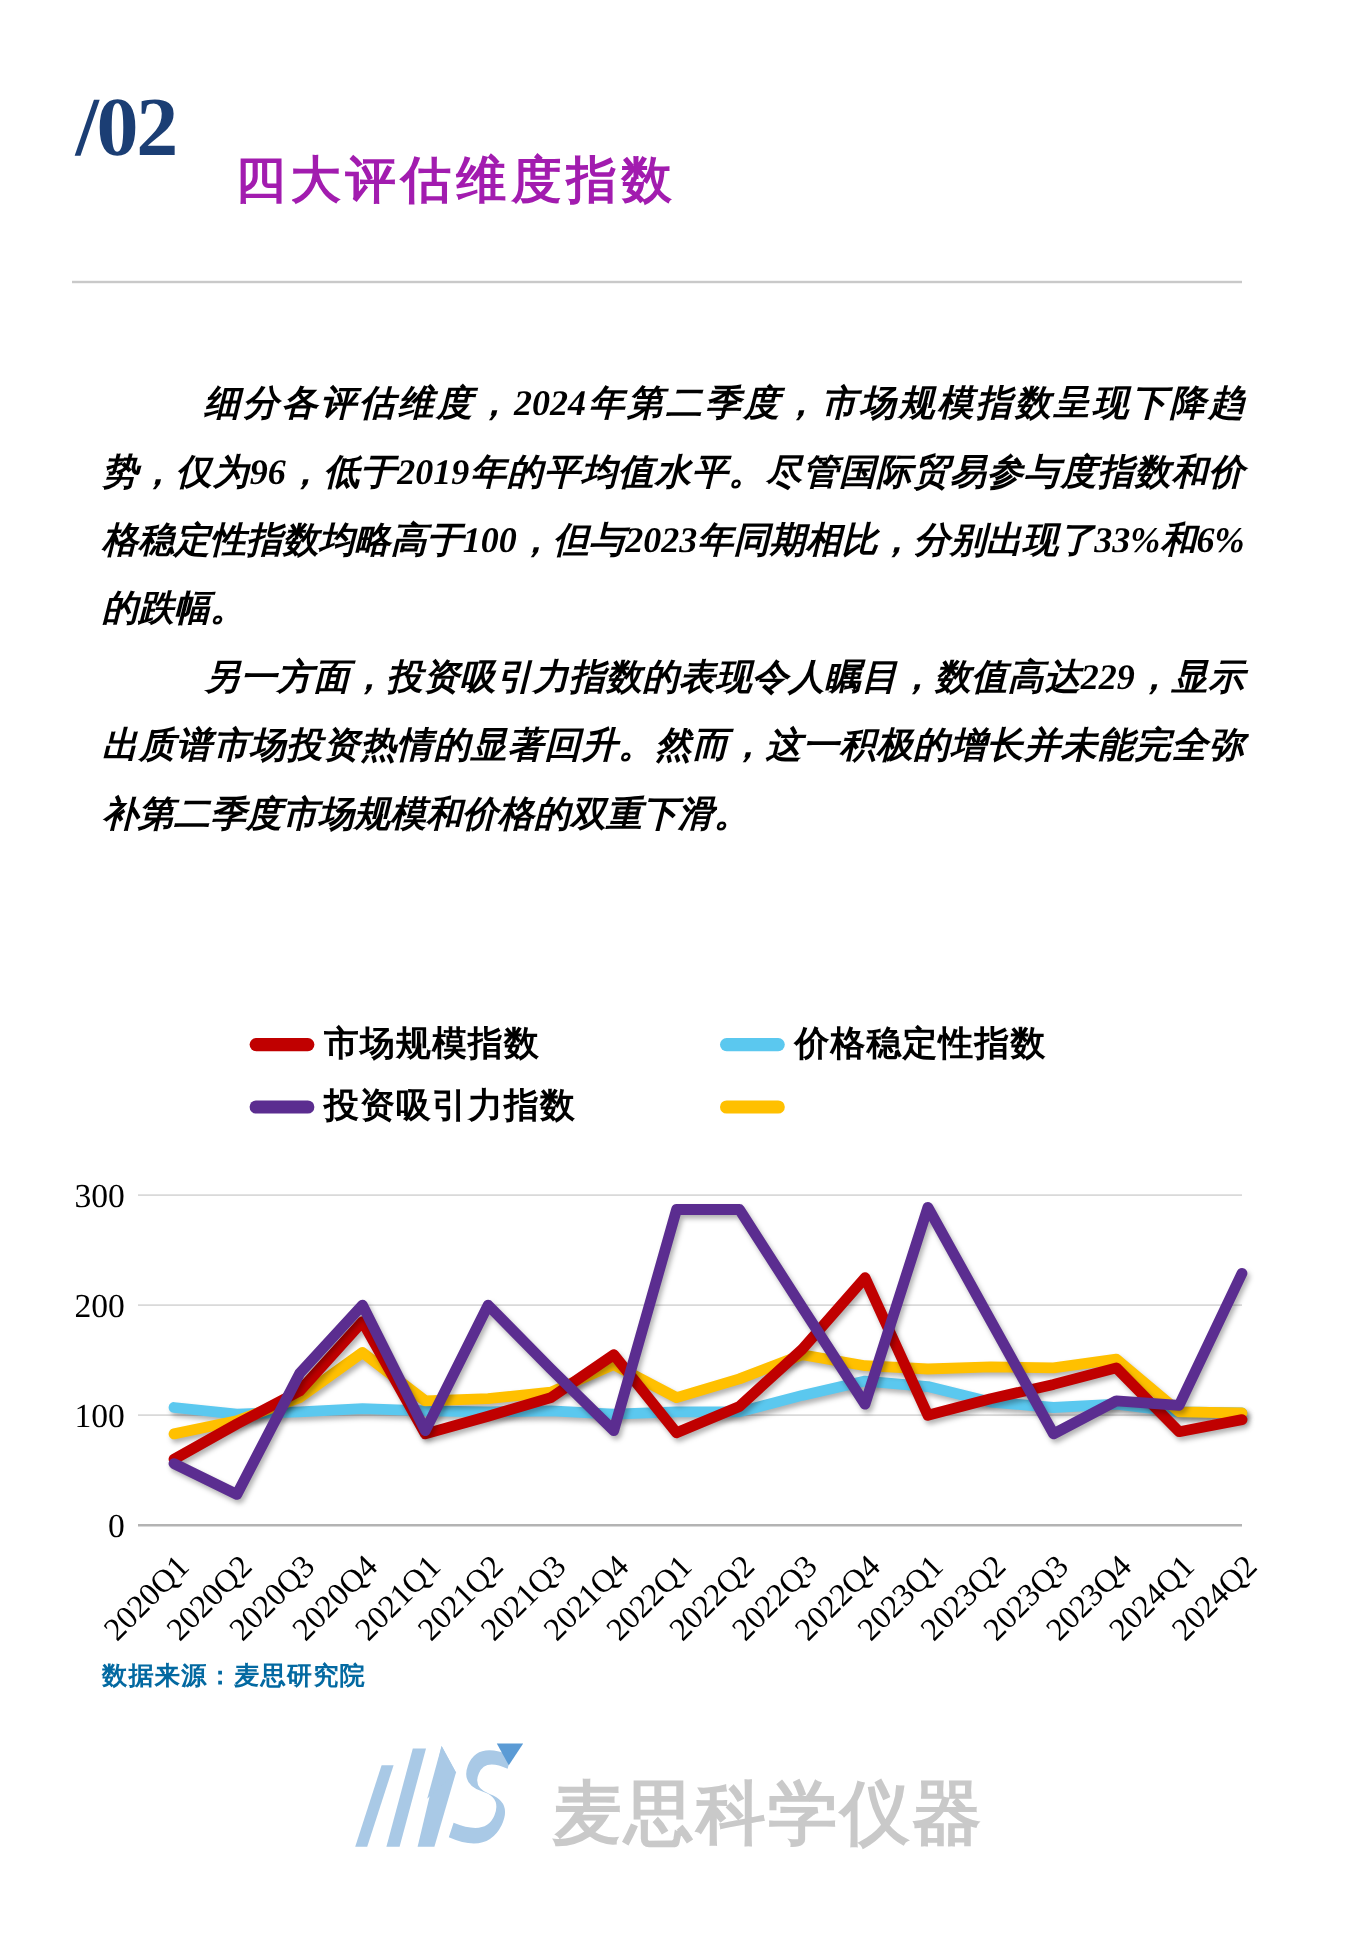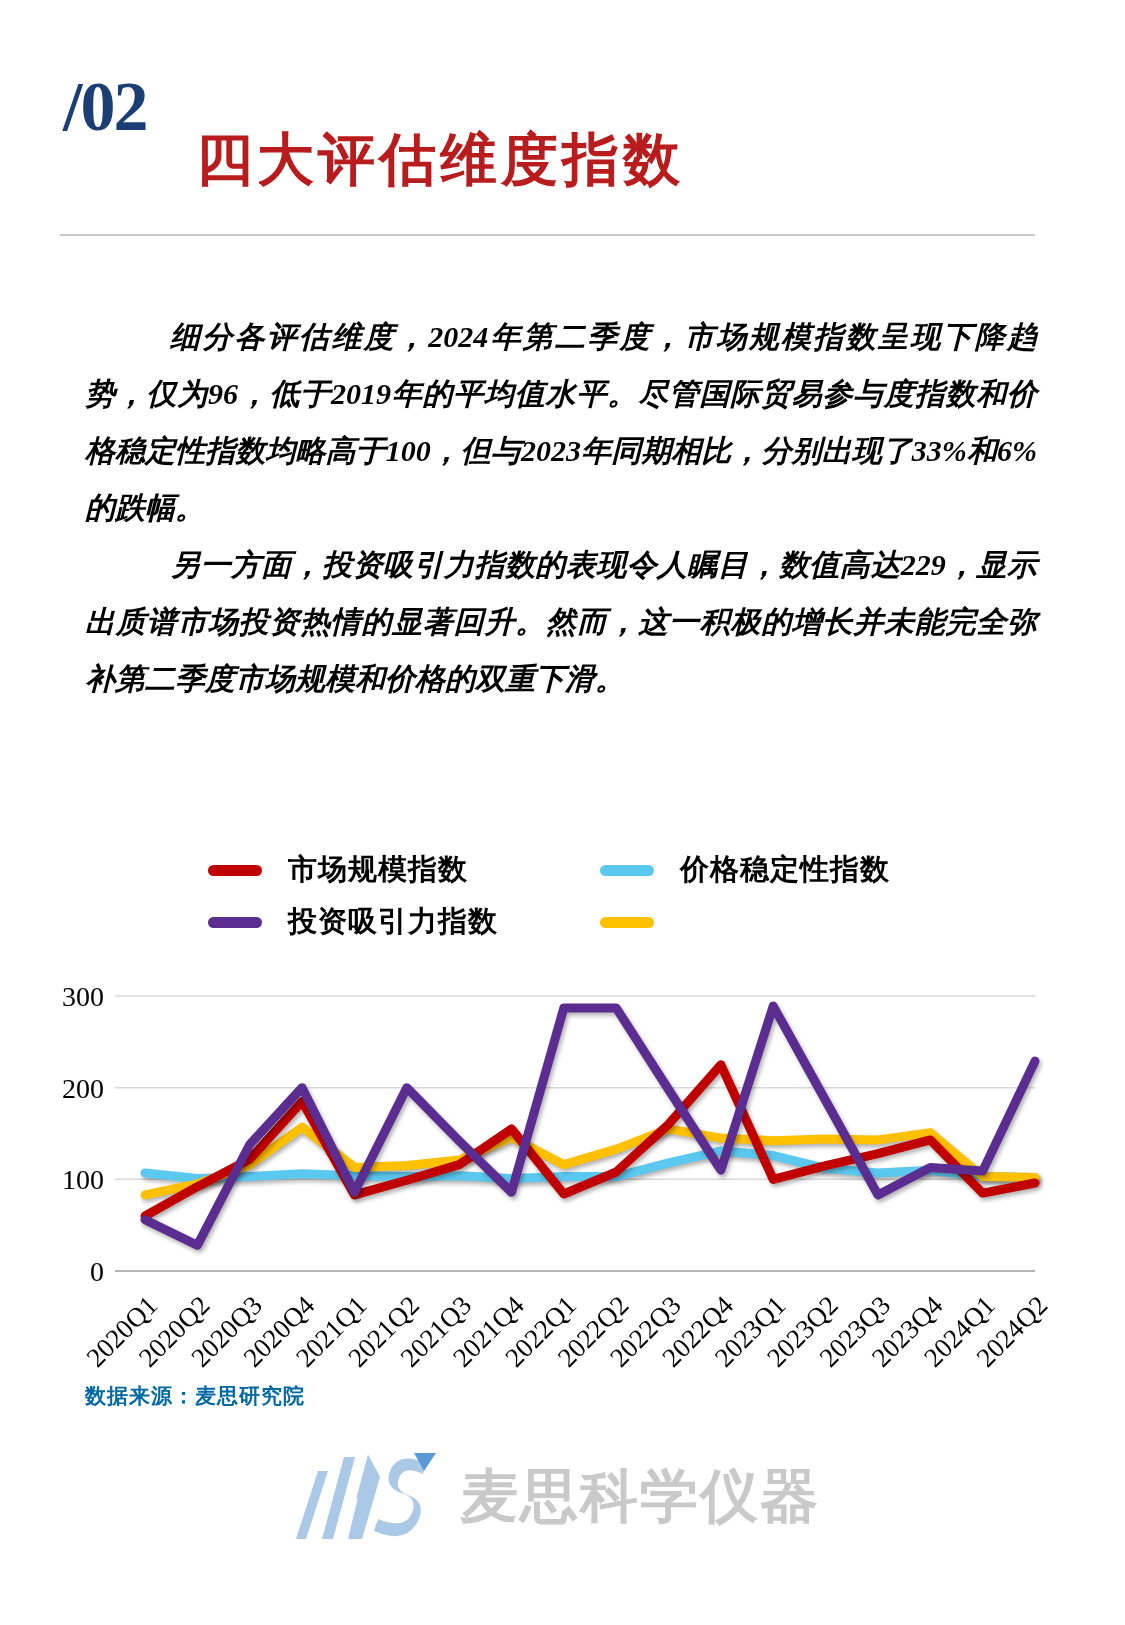--- a/index.html
+++ b/index.html
@@ -9,57 +9,57 @@
     font-family:"Liberation Serif","DejaVu Serif",serif;
   }
   
   #section-number{
     position:absolute;left:63px;top:72px;
     font-size:70px;font-weight:bold;line-height:1;
     color:#1b3e74;letter-spacing:-2px;
   }
   #section-title{
     position:absolute;left:196px;top:122px;
-    font-size:57px;font-weight:bold;color:#b91c1c;letter-spacing:4px;
+    font-size:42px;font-weight:bold;color:#a21caf;letter-spacing:4px;
   }
   #header-rule{
     position:absolute;left:60px;top:234px;width:975px;height:2px;background:#c9c9c9;
   }
   
   #body-text{
     position:absolute;left:85px;top:308px;width:952px;
     font-size:30px;line-height:57px;color:#000;text-align:justify;font-weight:600;font-style:italic;
   }
   #body-text p{margin:0;text-indent:85px;}
   
   #legend{
     position:absolute;left:208px;top:850px;width:730px;
     display:grid;grid-template-columns:392px auto;row-gap:12px;
   }
-  .legend-item{display:flex;align-items:center;gap:26px;}
+  .legend-item{display:flex;align-items:center;gap:8px;}
   .legend-swatch{width:54px;height:11px;border-radius:6px;flex:none;}
   .legend-label{font-size:29px;font-weight:bold;color:#000;letter-spacing:1px;}
   
   #chart-svg{position:absolute;left:0;top:945px;width:1125px;height:435px;}
   .series-line{
     fill:none;stroke-linejoin:round;stroke-linecap:round;stroke-width:9;
     filter:drop-shadow(2px 3px 2px rgba(0,0,0,0.30));
   }
   .gridline{stroke:#d9d9d9;stroke-width:1.5;}
   .axisline{stroke:#b3b3b3;stroke-width:2;}
   .ytick{font-family:"Liberation Serif",serif;font-size:28px;fill:#000;}
   .xtick{font-family:"Liberation Serif",serif;font-size:27px;fill:#000;}
   
   #source-note{
     position:absolute;left:85px;top:1382px;
     font-size:21px;font-weight:bold;color:#0369a1;letter-spacing:1px;
   }
   #logo{
     position:absolute;left:0;top:1443px;width:1108px;
-    display:flex;justify-content:center;align-items:center;gap:14px;
+    display:flex;justify-content:center;align-items:flex-end;gap:14px;
   }
   #logo-text{
     font-family:"Liberation Sans","DejaVu Sans",sans-serif;
     font-size:58px;font-weight:bold;color:#c9c9c9;letter-spacing:2px;
   }
 </style>
 </head>
 <body>
 
 <div id="page">

